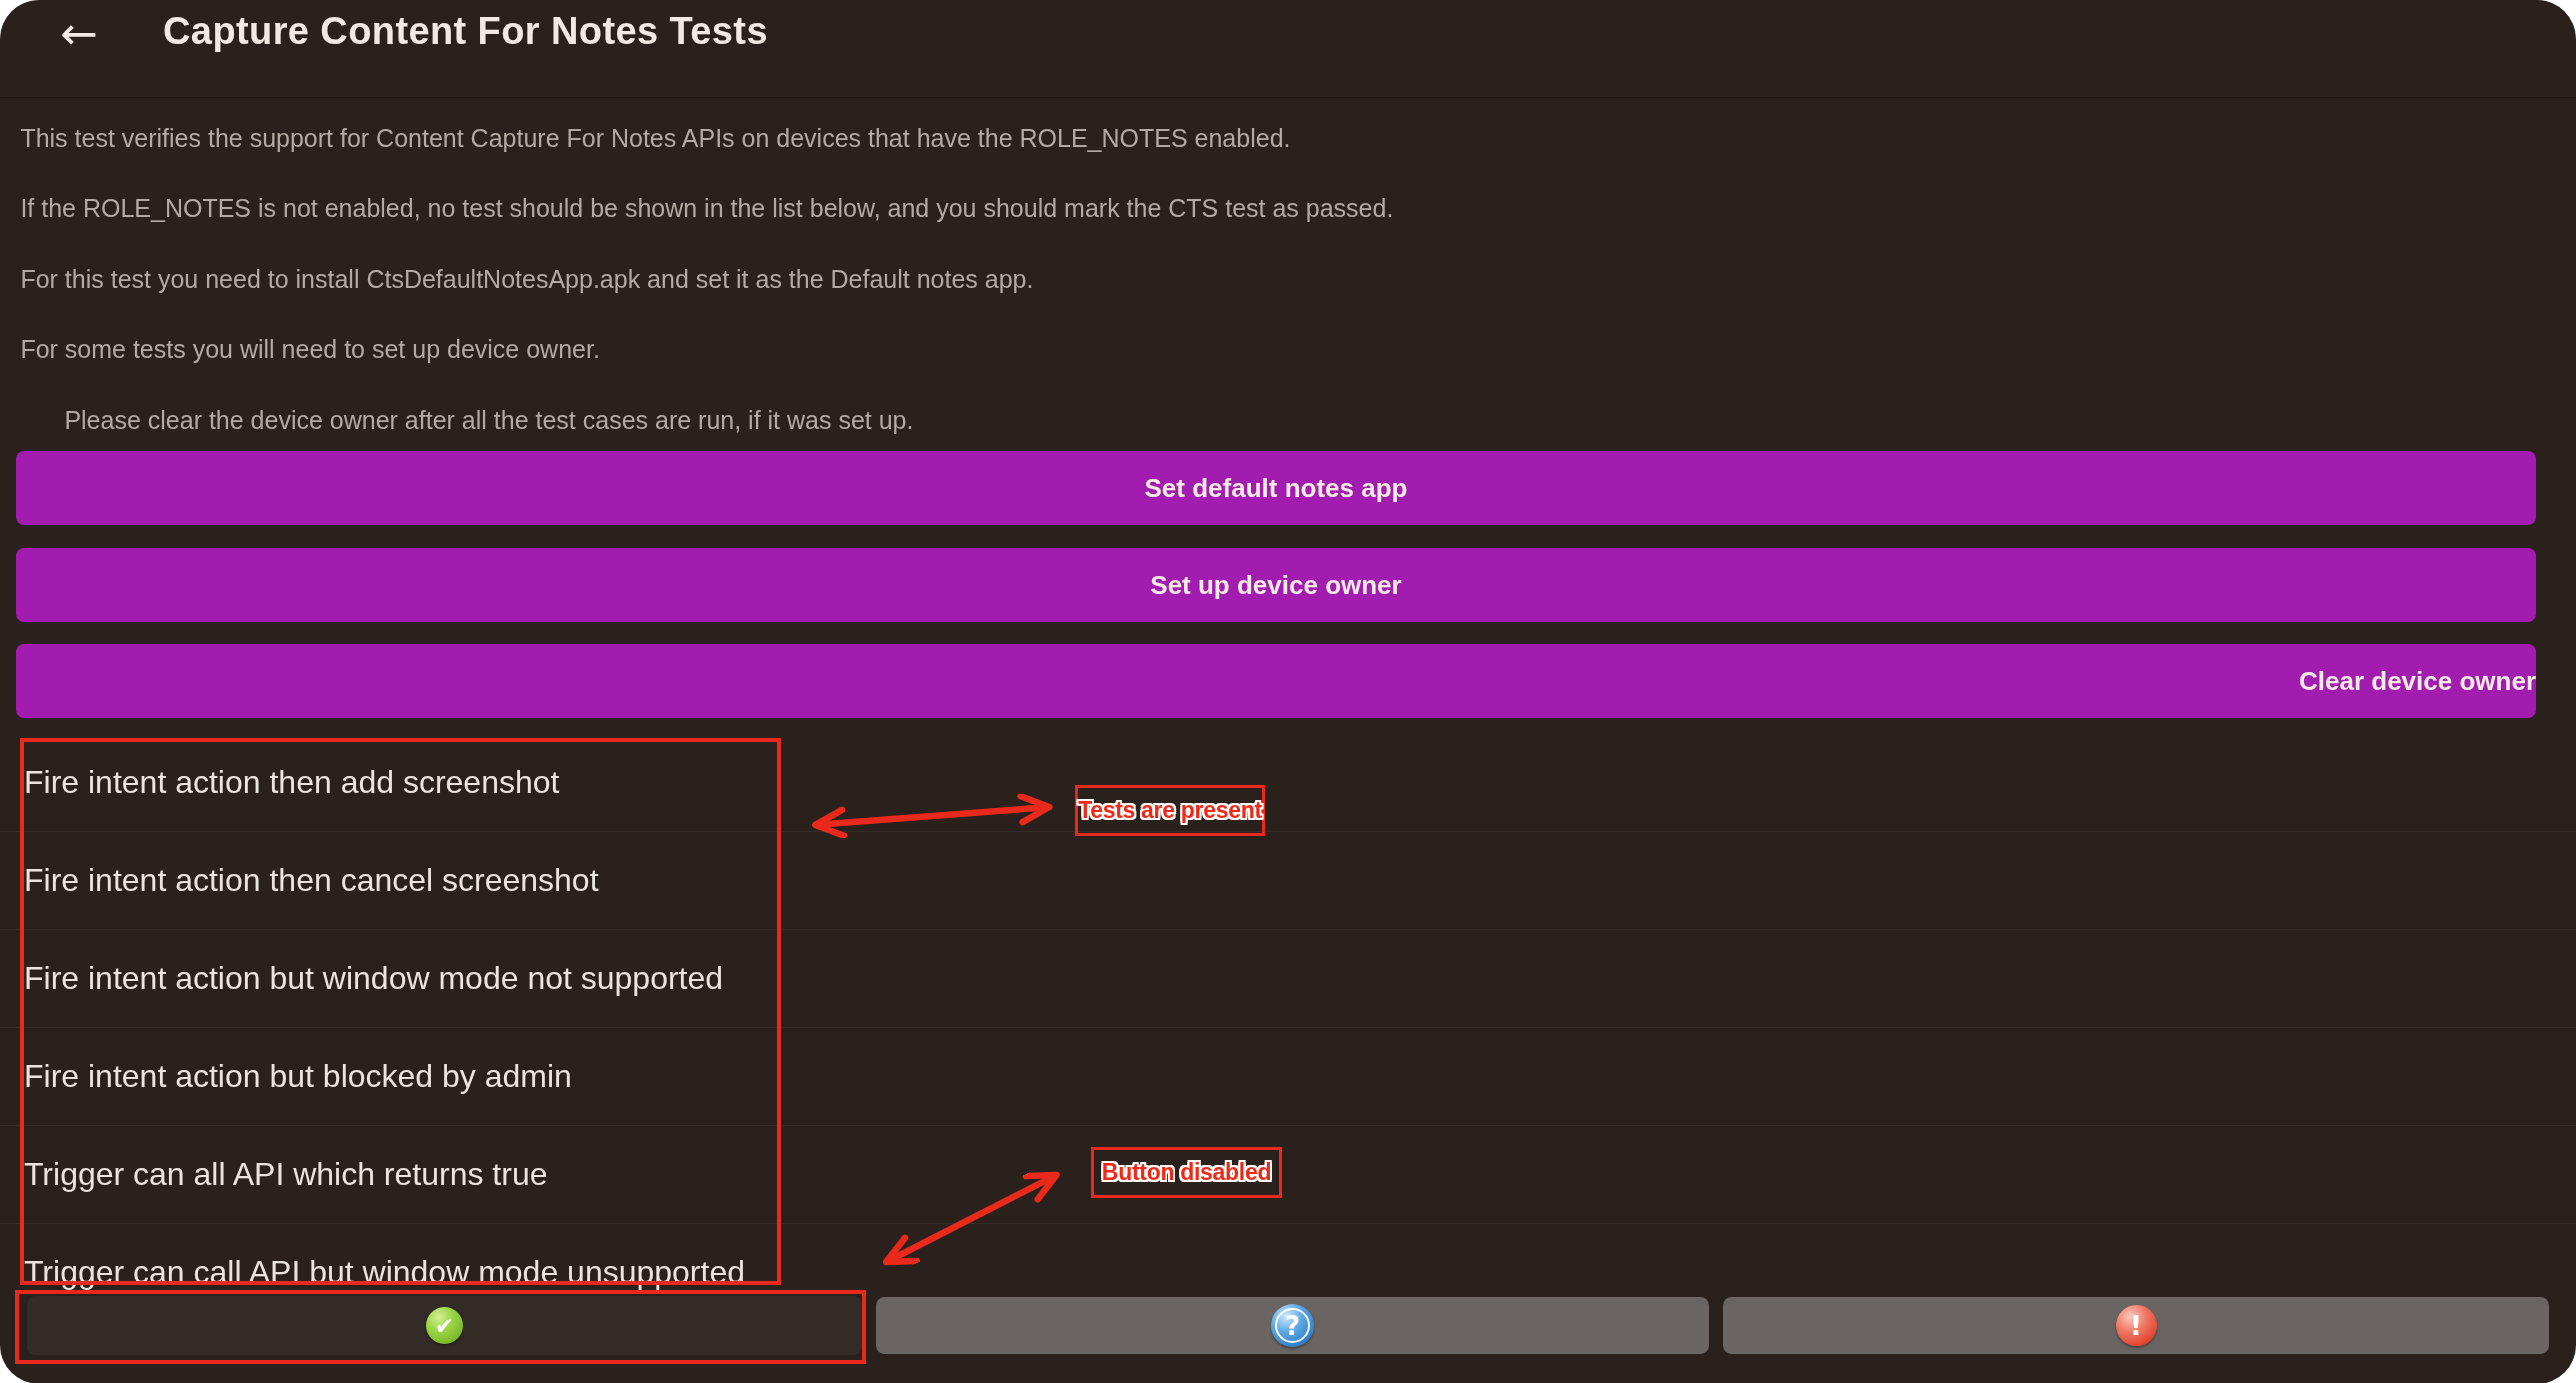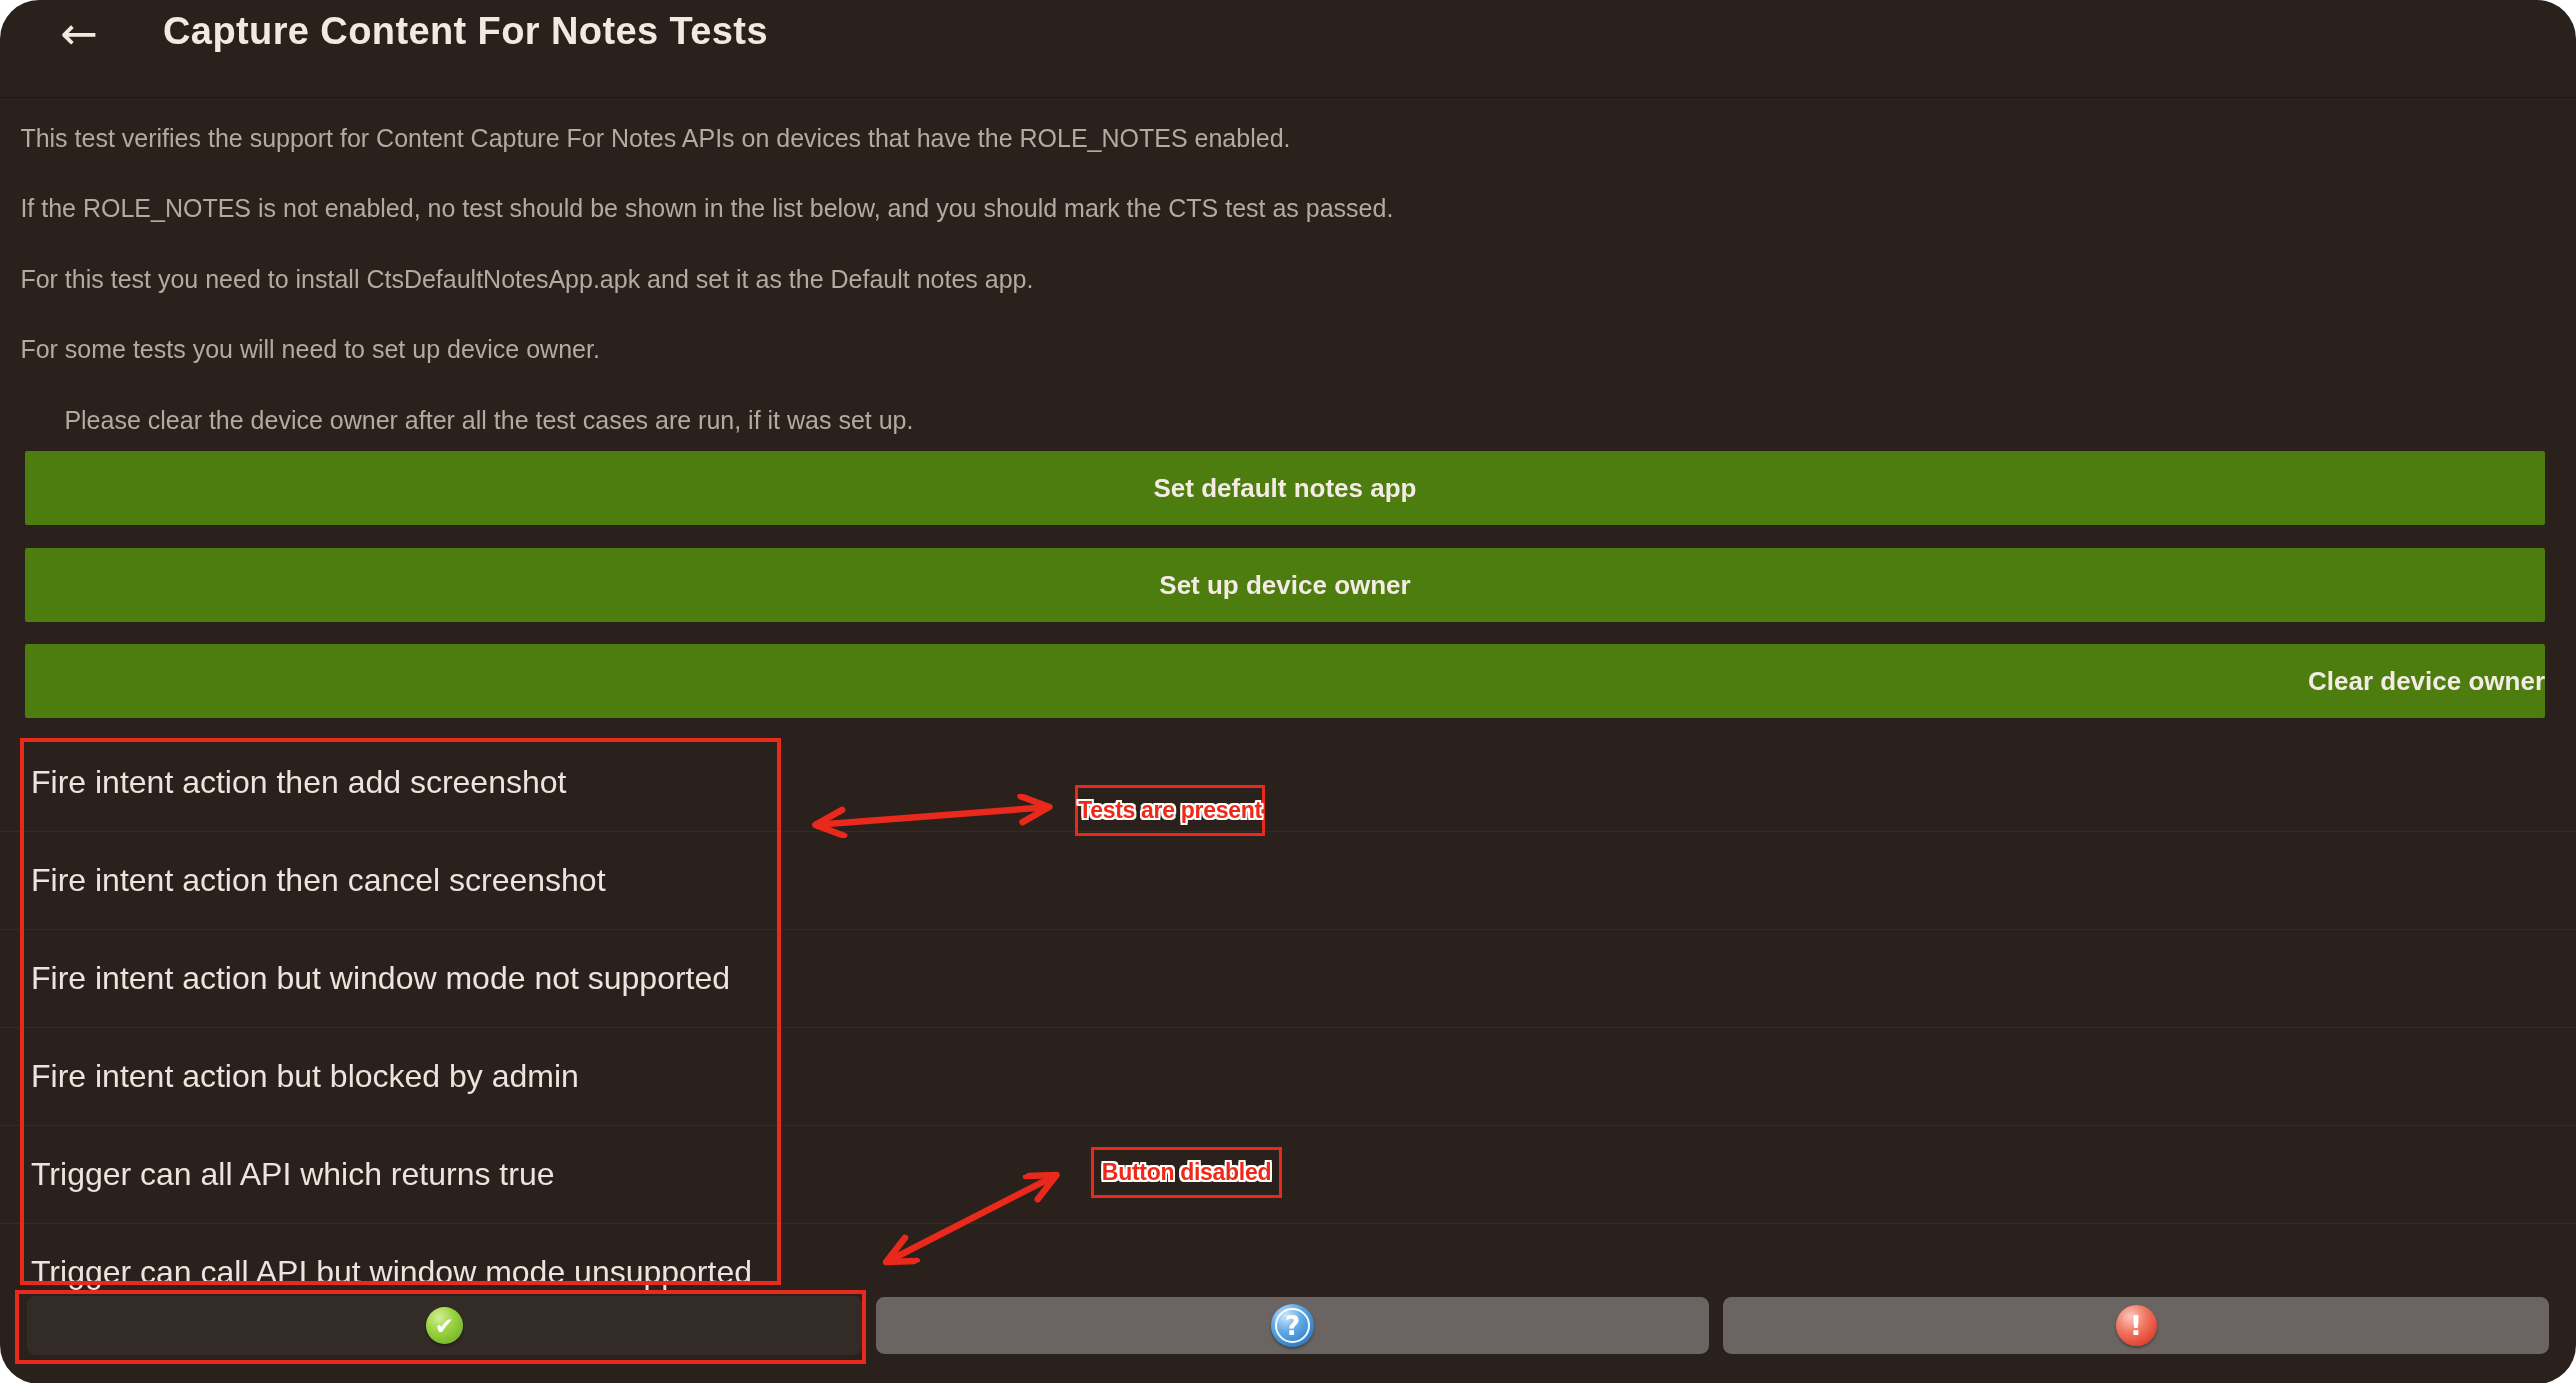--- a/index.html
+++ b/index.html
@@ -16,28 +16,28 @@
                 font-size:45px; line-height:59px; color:#f2e9e3; text-align:center;
                 font-family:"DejaVu Sans",sans-serif; cursor:default; }
   .page-title { position:absolute; left:163px; top:10.2px; font-size:38px; font-weight:700;
                 color:#f2e9e3; letter-spacing:0.4px; white-space:nowrap; }
 
   
   .para { position:absolute; left:20.4px; font-size:25px; color:#b4aaa3; white-space:nowrap; }
   .p0 { top:124px; } .p1 { top:194px; } .p2 { top:265px; } .p3 { top:335px; } .p4 { top:406px;margin-left:44px; }
 
   
-  .gbtn { position:absolute; left:25px; width:2520px; height:74px; background:#4d7c0f;
-          border:none; border-radius:2px; color:#f4ebe5; font-size:26px; font-weight:700;
+  .gbtn { position:absolute; left:16px; width:2520px; height:74px; background:#a21caf;
+          border:none; border-radius:8px; color:#f4ebe5; font-size:26px; font-weight:700;
           font-family:inherit; text-align:center; }
   .b0 { top:451px; } .b1 { top:548px; } .b2 { top:644px;text-align:right; }
 
   
   .test-list { position:absolute; top:734px; left:0; width:2576px; height:563px; overflow:hidden; }
-  .trow { height:98px; display:flex; align-items:center; padding-left:31px;
+  .trow { height:98px; display:flex; align-items:center; padding-left:24px;
           border-bottom:1.9px solid rgba(255,255,255,0.05);
           font-size:32px; color:#ece4de; white-space:nowrap; }
 
   
   .result-btn { position:absolute; border:none; border-radius:8.4px;
                 display:flex; align-items:center; justify-content:center; font-family:inherit; }
   .result-pass { left:27px;   top:1296px; width:835px; height:59px; background:#332b26; }
   .result-info { left:876px;  top:1297px; width:833px; height:57px; background:#6a6562; }
   .result-fail { left:1723px; top:1297px; width:826px; height:57px; background:#6a6562; }
 

